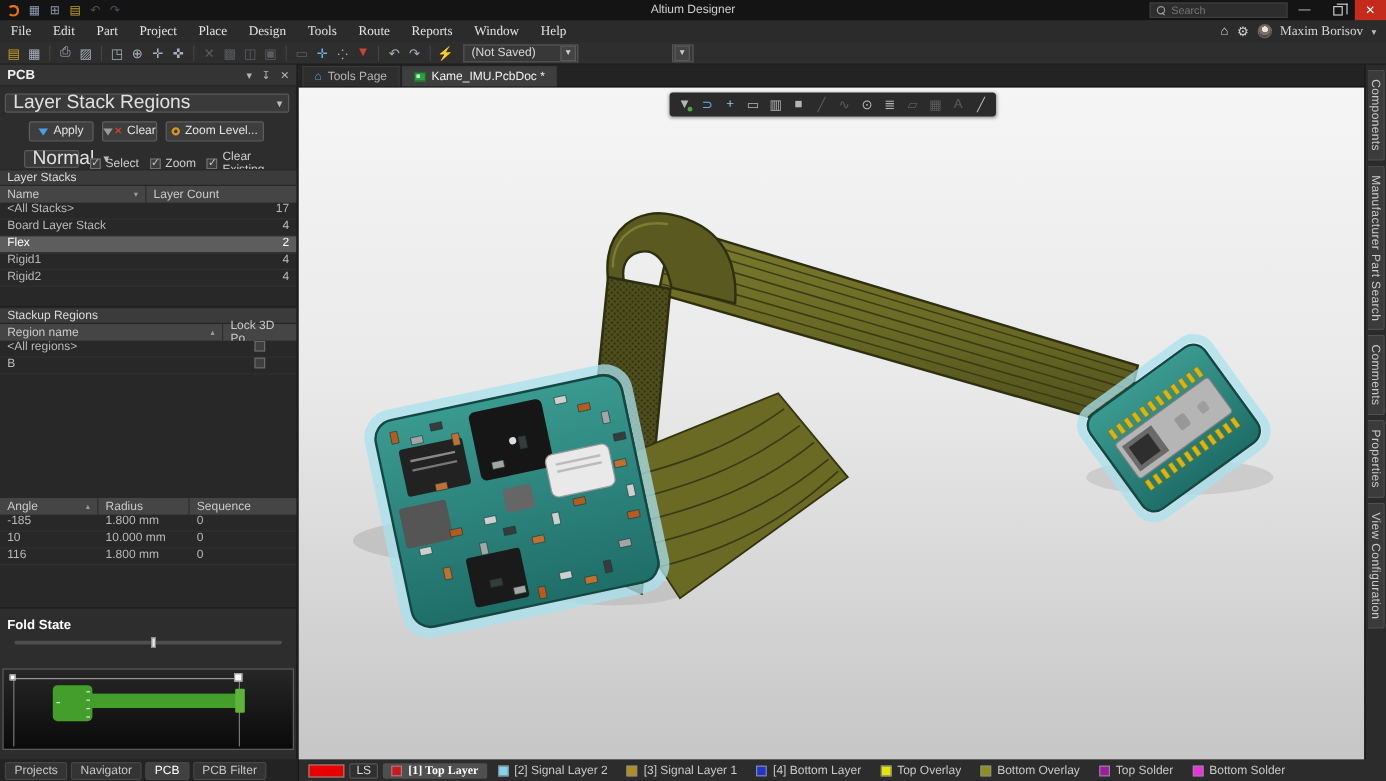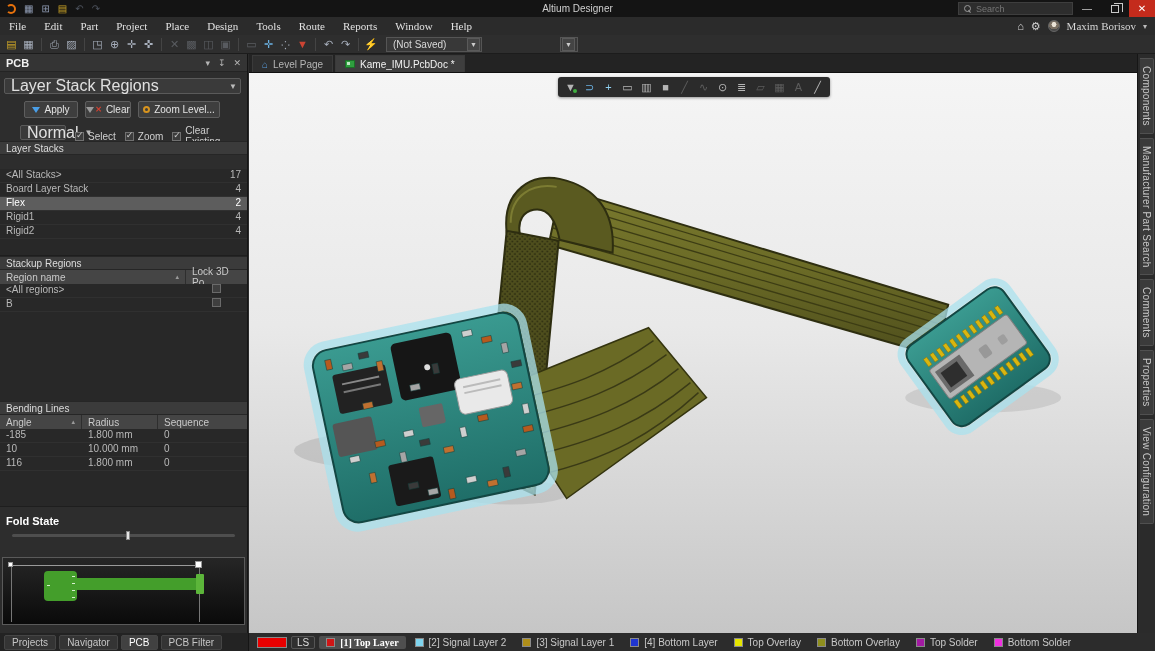--- a/index.html
+++ b/index.html
@@ -246,20 +246,29 @@
         <span class="chk">
           <span class="chkbox checked"></span>
           <span>Clear Existing</span>
         </span>
       </span>
   </div>
 
   <div class="p-abs sec-head" style="top:87px">
     <span>Layer Stacks</span>
   </div>
+  <div class="p-abs col-head" style="top:101px">
+    <span class="col-cell" style="width:122px">
+      <span>Name</span>
+        <span class="sort">▾</span>
+    </span>
+    <span class="col-cell" style="flex:1; border-right:none">
+      <span>Layer Count</span>
+    </span>
+  </div>
   <div class="p-abs listbody" id="layer-stacks-body" style="top:115px; height:87px">
       <div class="lrow">
         <span class="lcell" style="width: 122px;">&lt;All Stacks&gt;</span>
         <span class="lcell num" style="flex: 1 1 0%; text-align: right;">17</span>
       </div>
       <div class="lrow">
         <span class="lcell" style="width: 122px;">Board Layer Stack</span>
         <span class="lcell num" style="flex: 1 1 0%; text-align: right;">4</span>
       </div>
       <div class="lrow sel">
@@ -296,23 +305,20 @@
         </span>
       </div>
       <div class="lrow">
         <span class="lcell" style="width: 186px;">B</span>
         <span style="flex: 1 1 0%; display: flex; justify-content: center;">
           <span class="rowchk"></span>
         </span>
       </div>
     </div>
 
-  <div class="p-abs sec-head" style="top:347px">
-    <span>Bending Lines</span>
-  </div>
   <div class="p-abs col-head" style="top:361px">
     <span class="col-cell" style="width:82px">
       <span>Angle</span>
         <span class="sort">▴</span>
     </span>
     <span class="col-cell" style="width:76px">
       <span>Radius</span>
     </span>
     <span class="col-cell" style="flex:1; border-right:none">
       <span>Sequence</span>
@@ -356,21 +362,21 @@
     <span class="pv-tick" style="left:69px; top:25px"></span>
     <span class="pv-tick" style="left:69px; top:32px"></span>
     <span class="pv-tick" style="left:69px; top:39px"></span>
   </div>
 </div>
 
 <div class="main">
   <div class="tabstrip">
     <div class="doctab">
       <span class="home-ico">⌂</span>
-      <span>Level Page</span>
+      <span>Tools Page</span>
     </div>
     <div class="doctab active">
       <span class="pcbdoc-ico"></span>
       <span>Kame_IMU.PcbDoc *</span>
     </div>
   </div>
 
   <div class="canvas">
     <svg viewBox="0 0 889 560" preserveAspectRatio="none">
       <defs>

